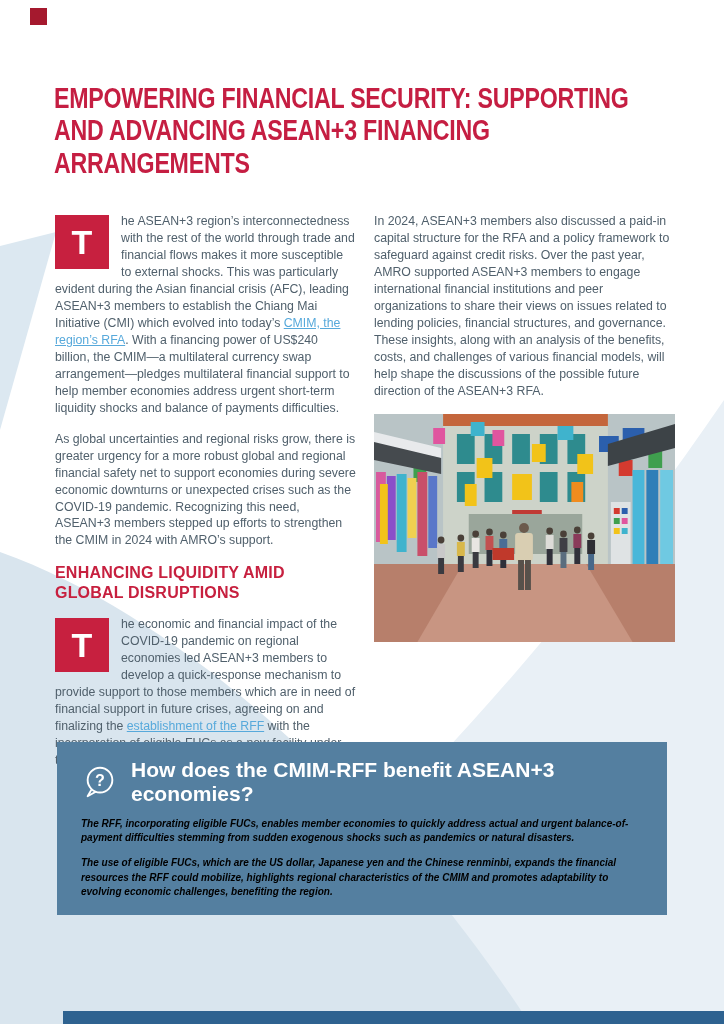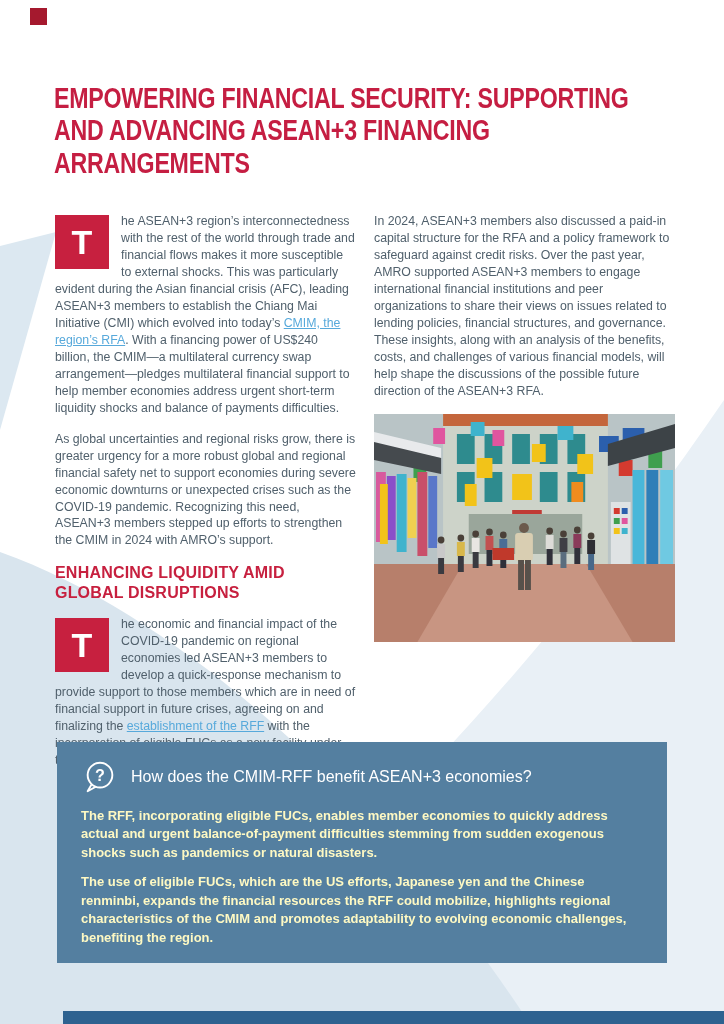--- a/index.html
+++ b/index.html
@@ -34,24 +34,25 @@
   }
   .photo{width:100%;height:228px;margin-top:14px;overflow:hidden;}
   .photo svg{display:block;width:100%;height:100%;}
   .qa-box{
     position:absolute;left:57px;top:742px;width:562px;background:#547FA0;
     padding:16px 24px 16px 24px;
   }
   .qa-head{display:flex;align-items:center;gap:12px;}
   .q-icon{width:38px;height:38px;flex:0 0 auto;}
   .q-icon svg{display:block;width:38px;height:38px;}
-  .qa-question{color:#ffffff;font-size:16px;font-weight:400;}
+  .qa-question{color:#ffffff;font-size:21px;font-weight:700;}
   .qa-answer{
-    margin:11px 0 0 0;font-size:13px;font-weight:700;line-height:1.42;
-    color:#fef9c3;
+    margin:11px 0 0 0;font-size:10px;font-weight:700;line-height:1.42;
+    color:#000000;
+    font-style:italic;
   }
   .footer-bar{position:absolute;left:63px;right:0;bottom:0;height:13px;background:#2E6290;}
 </style>
 </head>
 <body>
 
 <div class="page">
 
   <svg class="bg" viewBox="0 0 724 1024" preserveAspectRatio="none" aria-hidden="true">
     <path d="M724,400 C560,640 380,840 150,1024 L724,1024 Z" fill="#E9F0F6"></path>
@@ -197,18 +198,18 @@
       <span class="q-icon">
         <svg viewBox="0 0 40 40" aria-hidden="true">
           <circle cx="20" cy="18" r="13" fill="none" stroke="#ffffff" stroke-width="2"></circle>
           <path d="M11,28 L7,35 L16,30" fill="none" stroke="#ffffff" stroke-width="2" stroke-linejoin="round"></path>
           <text x="20" y="24" text-anchor="middle" font-size="17" font-weight="bold" fill="#ffffff" font-family="Liberation Sans, sans-serif">?</text>
         </svg>
       </span>
       <span class="qa-question">How does the CMIM-RFF benefit ASEAN+3 economies?</span>
     </div>
     <p class="qa-answer">The RFF, incorporating eligible FUCs, enables member economies to quickly address actual and urgent balance-of-payment difficulties stemming from sudden exogenous shocks such as pandemics or natural disasters.</p>
-    <p class="qa-answer">The use of eligible FUCs, which are the US efforts, Japanese yen and the Chinese renminbi, expands the financial resources the RFF could mobilize, highlights regional characteristics of the CMIM and promotes adaptability to evolving economic challenges, benefiting the region.</p>
+    <p class="qa-answer">The use of eligible FUCs, which are the US dollar, Japanese yen and the Chinese renminbi, expands the financial resources the RFF could mobilize, highlights regional characteristics of the CMIM and promotes adaptability to evolving economic challenges, benefiting the region.</p>
   </div>
 
   <div class="footer-bar"></div>
 
 </div>
 
 </body></html>

